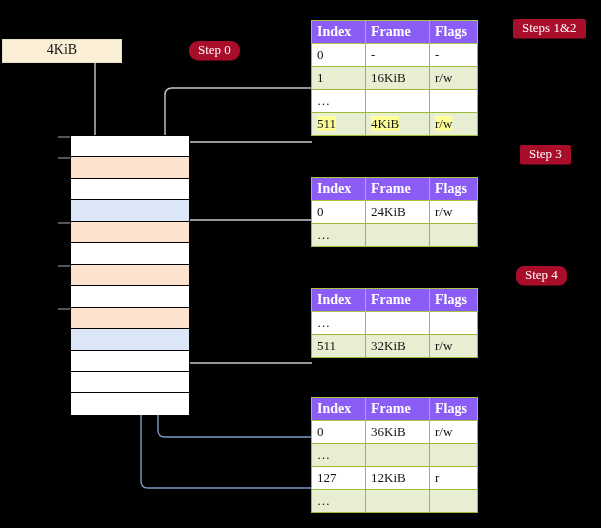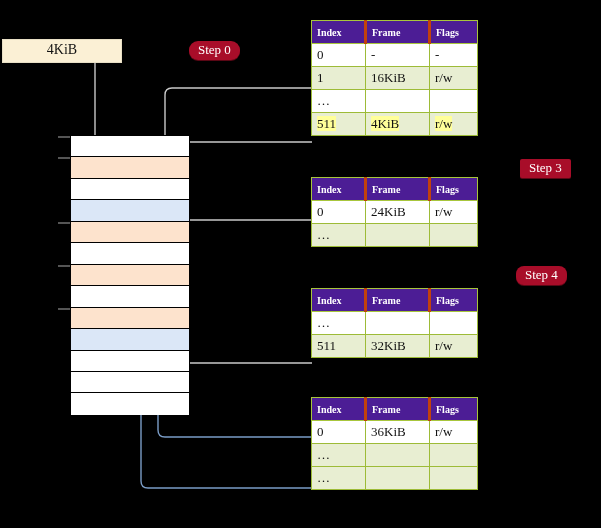--- a/index.html
+++ b/index.html
@@ -17,23 +17,23 @@
   .vbox{position:absolute;background:#fbf0d5;border:1px solid #e8dfc5;
         color:#111;font-size:14px;text-align:center;line-height:20px;}
 
   
   .ptable{position:absolute;border-collapse:collapse;
           background:#fff;font-size:13px;color:#111;
           border:1px solid #9dbb37;}
   .ptable td,.ptable th{border:1px solid #9dbb37;padding:1px 5px;
           height:23px;box-sizing:border-box;text-align:left;
           font-weight:normal;vertical-align:middle;}
-  .ptable th{background:#4c1d95;color:#fff;font-weight:bold;font-size:10px;
+  .ptable th{background:#8b5cf6;color:#fff;font-weight:bold;font-size:14px;
           border-color:#a8c63c;}
-  .ptable th.sep{border-left:3px solid #c2410c;}
+  .ptable th.sep{border-left:1px solid #c2410c;}
   .ptable tr.alt td{background:#e8eed2;}
   .ptable tr.plain td{background:#fff;}
   .c-index{width:54px;}
   .c-frame{width:64px;}
   .c-flags{width:48px;}
   .hl{background:#ffff99;}
 
   
   .mem{position:absolute;left:70px;top:135px;width:120px;height:279px;
        border:1px solid #000;box-sizing:border-box;background:#fff;}
@@ -79,21 +79,24 @@
     <path d="M312,488 L148,488 Q141,488 141,481 L141,331" stroke="#7a9cc6" stroke-width="1.4" fill="none" marker-end="url(#ablue)"></path>
   </svg>
 
   <div class="vbox" style="left:2px;top:39px;width:118px;height:22px;">
     <span>4KiB</span>
   </div>
 
   <div class="badge" style="left:189px;top:41px;border-radius:9px;">
     <span>Step 0</span>
   </div>
-  <div class="badge" style="left:520px;top:159px;">
+  <div class="badge" style="left:513px;top:19px;">
+    <span>Steps 1&amp;2</span>
+  </div>
+  <div class="badge" style="left:520px;top:145px;">
     <span>Step 3</span>
   </div>
   <div class="badge" style="left:516px;top:266px;border-radius:8px;">
     <span>Step 4</span>
   </div>
 
   <div class="mem" id="mem">
       <div class="mrow m-white">
         <span class="tick"></span>
       </div>
@@ -204,20 +207,25 @@
         <tr class="plain">
           <td class="c-index">0</td>
           <td class="c-frame">36KiB</td>
           <td class="c-flags">r/w</td>
         </tr>
         <tr class="alt">
           <td class="c-index">…</td>
           <td class="c-frame"></td>
           <td class="c-flags"></td>
         </tr>
+        <tr class="plain">
+          <td class="c-index">127</td>
+          <td class="c-frame">12KiB</td>
+          <td class="c-flags">r</td>
+        </tr>
         <tr class="alt">
           <td class="c-index">…</td>
           <td class="c-frame"></td>
           <td class="c-flags"></td>
         </tr>
       </tbody>
     </table>
 
 </div>
 

